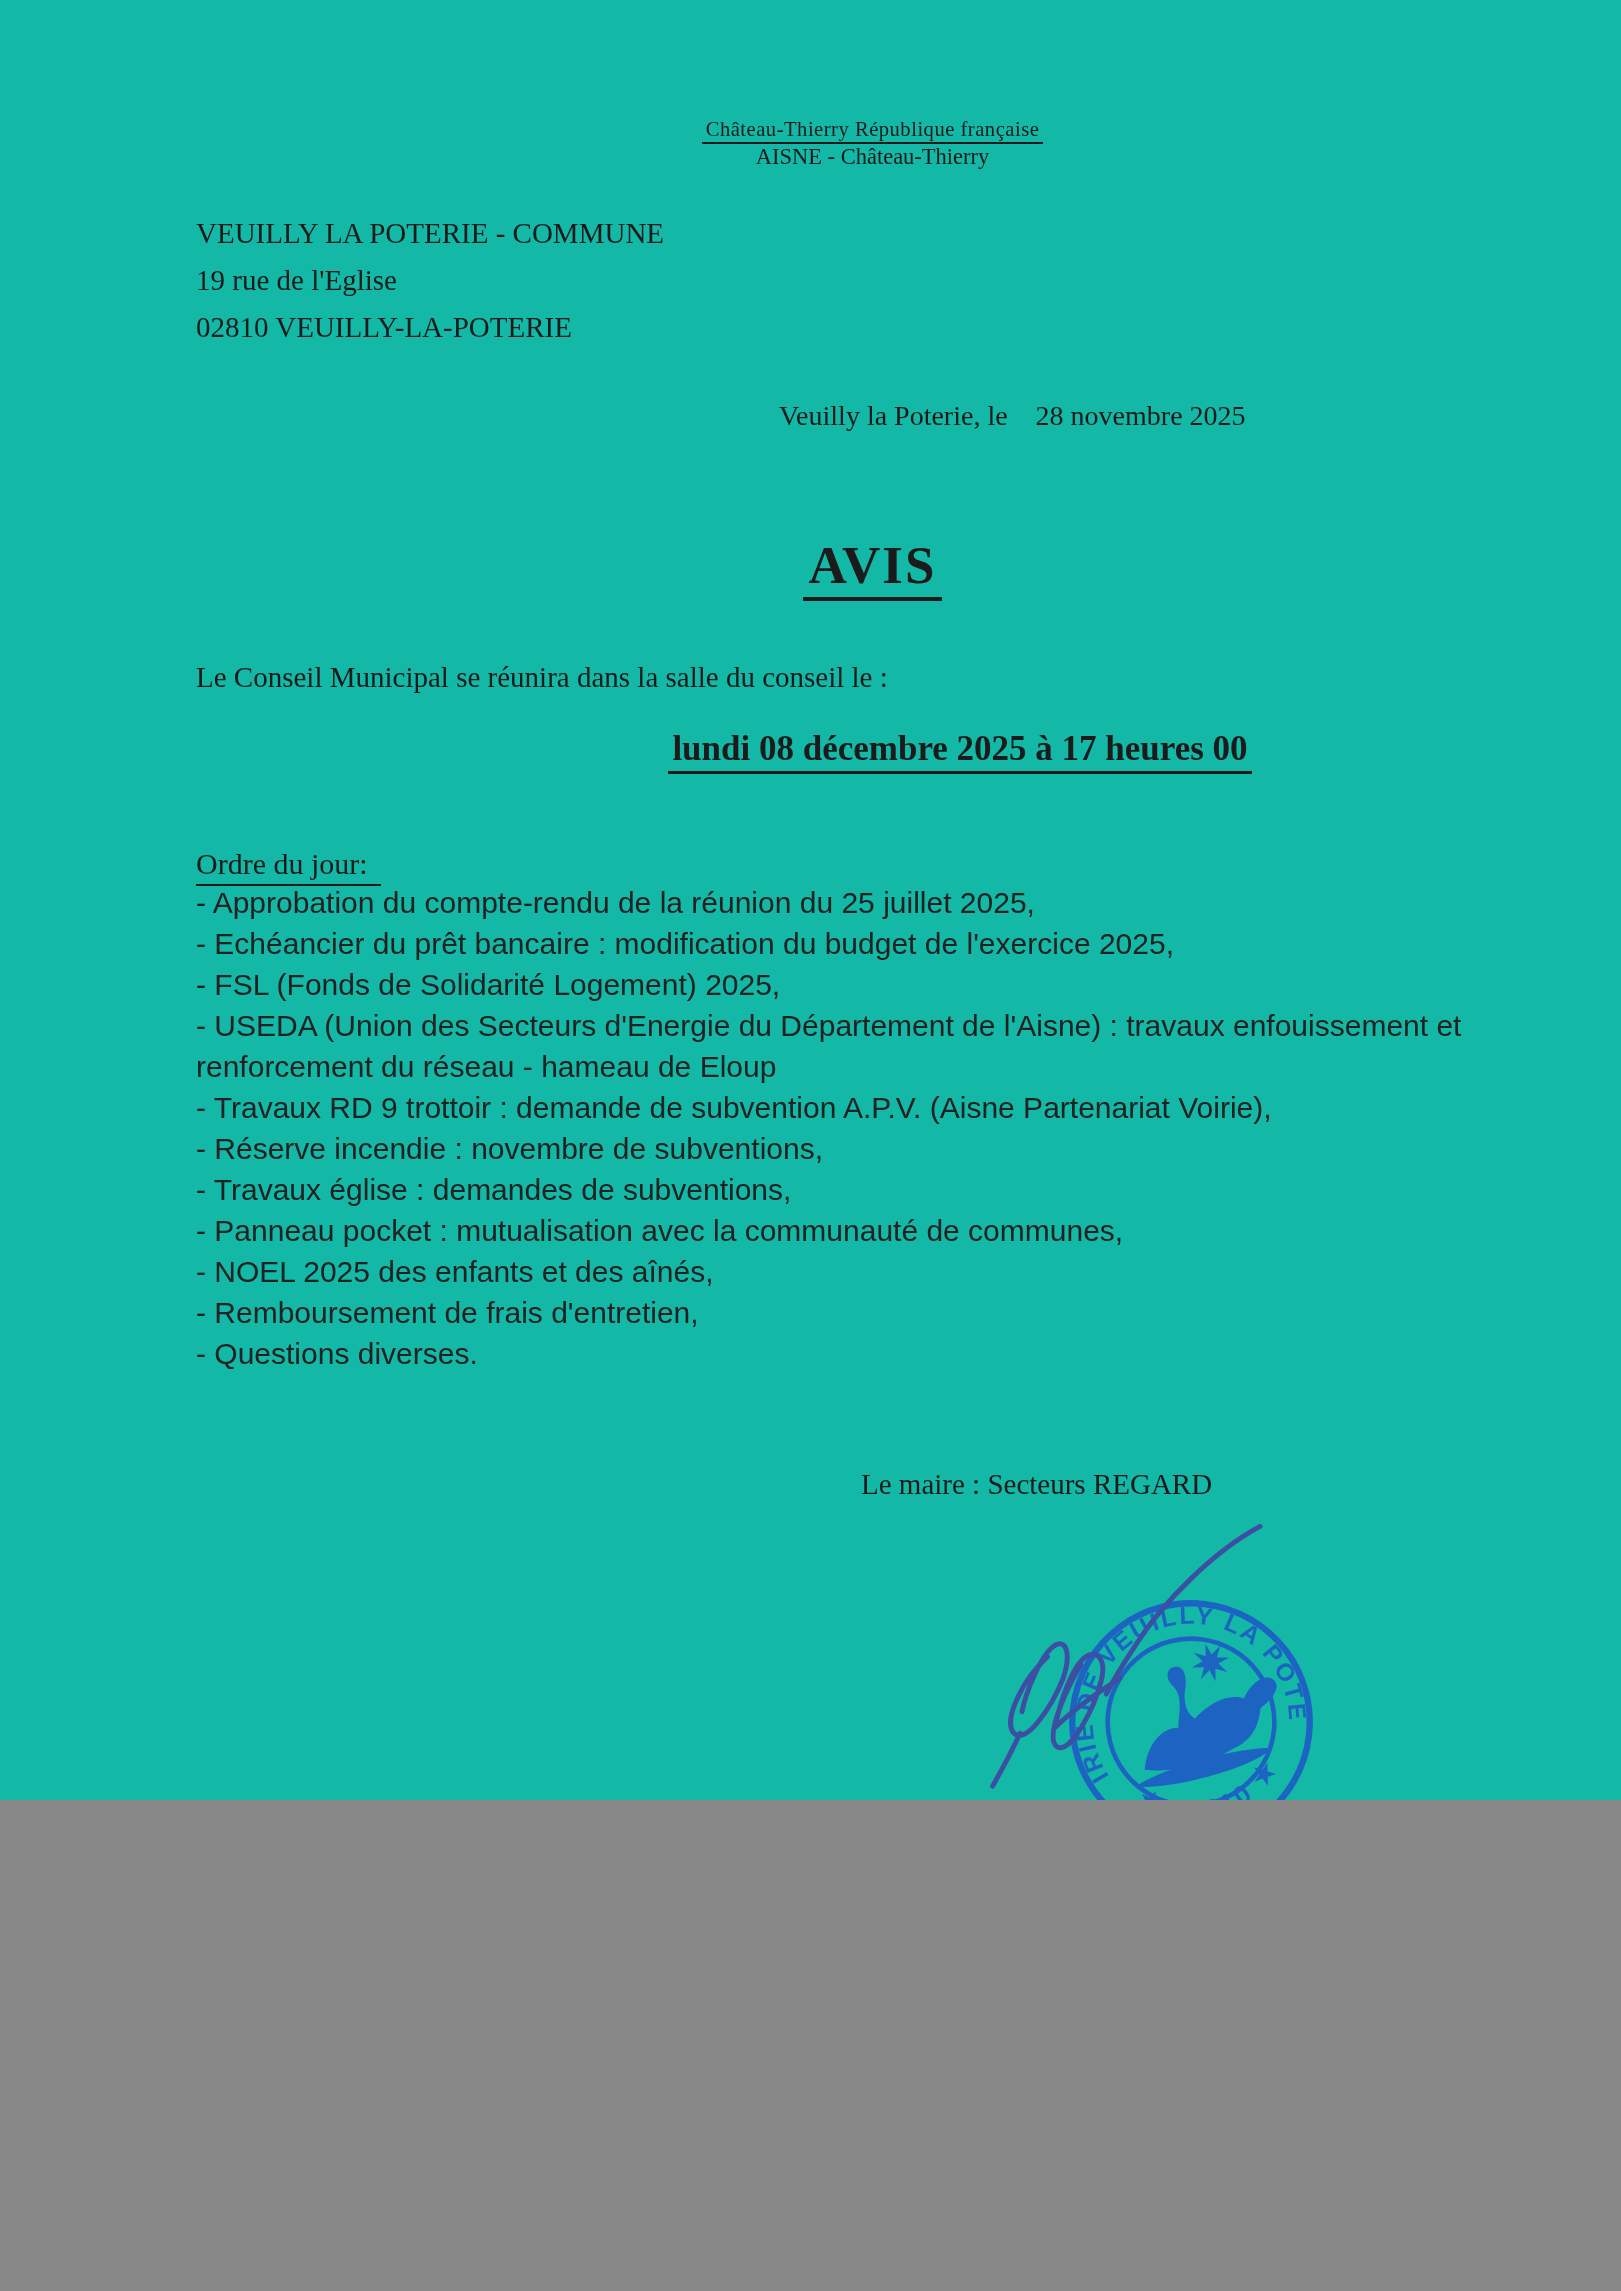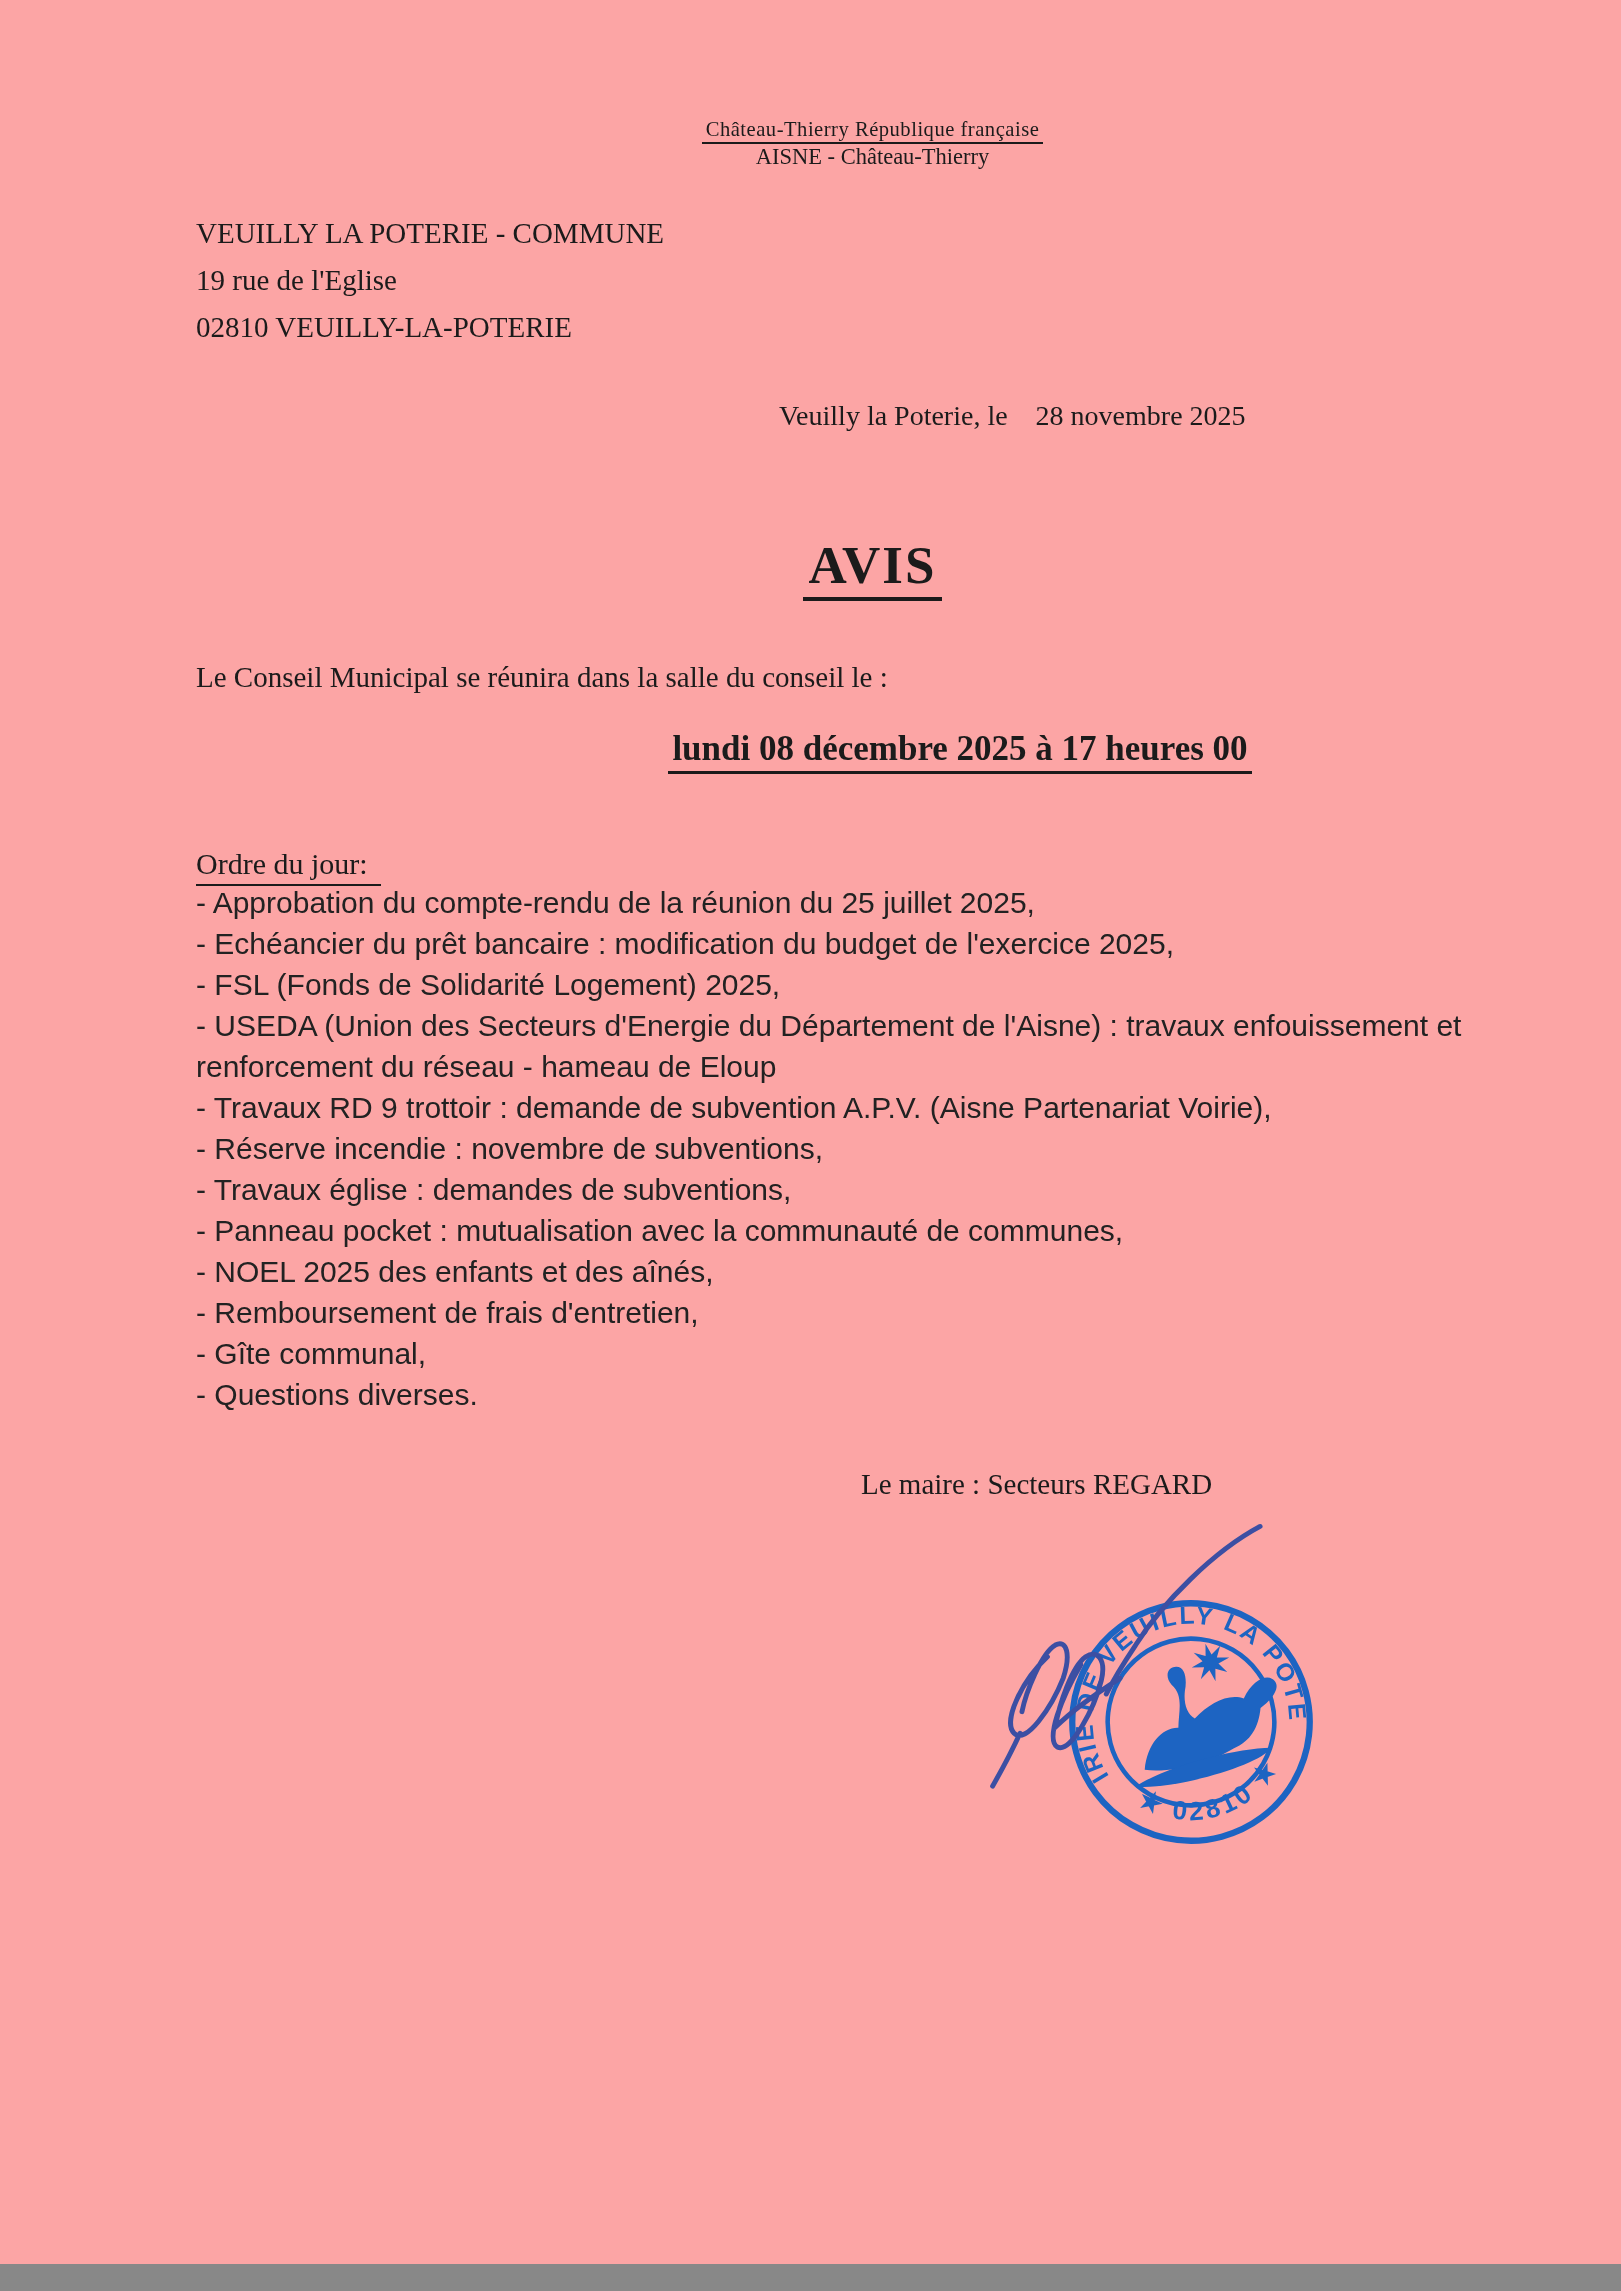--- a/index.html
+++ b/index.html
@@ -1,19 +1,19 @@
 <!DOCTYPE html>
 <html><head>
 <meta charset="utf-8">
 <style>
   html,body{margin:0;padding:0;background:#888;}
   .page{
     position:relative;
-    width:1621px;height:2264px;
-    background:#fca5a5;
+    width:1621px;height:1800px;
+    background:#14b8a6;
     margin:0 auto;
     overflow:hidden;
     font-family:"Liberation Serif", serif;
     color:#1b1b1b;
   }
   .abs{position:absolute;}
 
   
   .hdr{left:549px;top:118px;width:647px;text-align:center;}
   .hdr-line1{
@@ -109,21 +109,20 @@
     <div>- Approbation du compte-rendu de la réunion du 25 juillet 2025,</div>
     <div>- Echéancier du prêt bancaire : modification du budget de l'exercice 2025,</div>
     <div>- FSL (Fonds de Solidarité Logement) 2025,</div>
     <div>- USEDA (Union des Secteurs d'Energie du Département de l'Aisne) : travaux enfouissement et renforcement du réseau - hameau de Eloup</div>
     <div>- Travaux RD 9 trottoir : demande de subvention A.P.V. (Aisne Partenariat Voirie),</div>
     <div>- Réserve incendie : novembre de subventions,</div>
     <div>- Travaux église : demandes de subventions,</div>
     <div>- Panneau pocket : mutualisation avec la communauté de communes,</div>
     <div>- NOEL 2025 des enfants et des aînés,</div>
     <div>- Remboursement de frais d'entretien,</div>
-    <div>- Gîte communal,</div>
     <div>- Questions diverses.</div>
   </div>
 
   <div class="abs sig-line">Le maire : Secteurs REGARD</div>
 
   <svg class="abs stamp" viewBox="0 0 240 240">
     <circle cx="120" cy="120" r="104" fill="none" stroke-width="5.5" stroke="#1d64c2"></circle>
     <circle cx="120" cy="120" r="73" fill="none" stroke-width="4" stroke="#1d64c2"></circle>
     <defs>
       <path id="arcTop" d="M 39.2,149.4 A 86,86 0 1 1 200.8,149.4" fill="none"></path>

